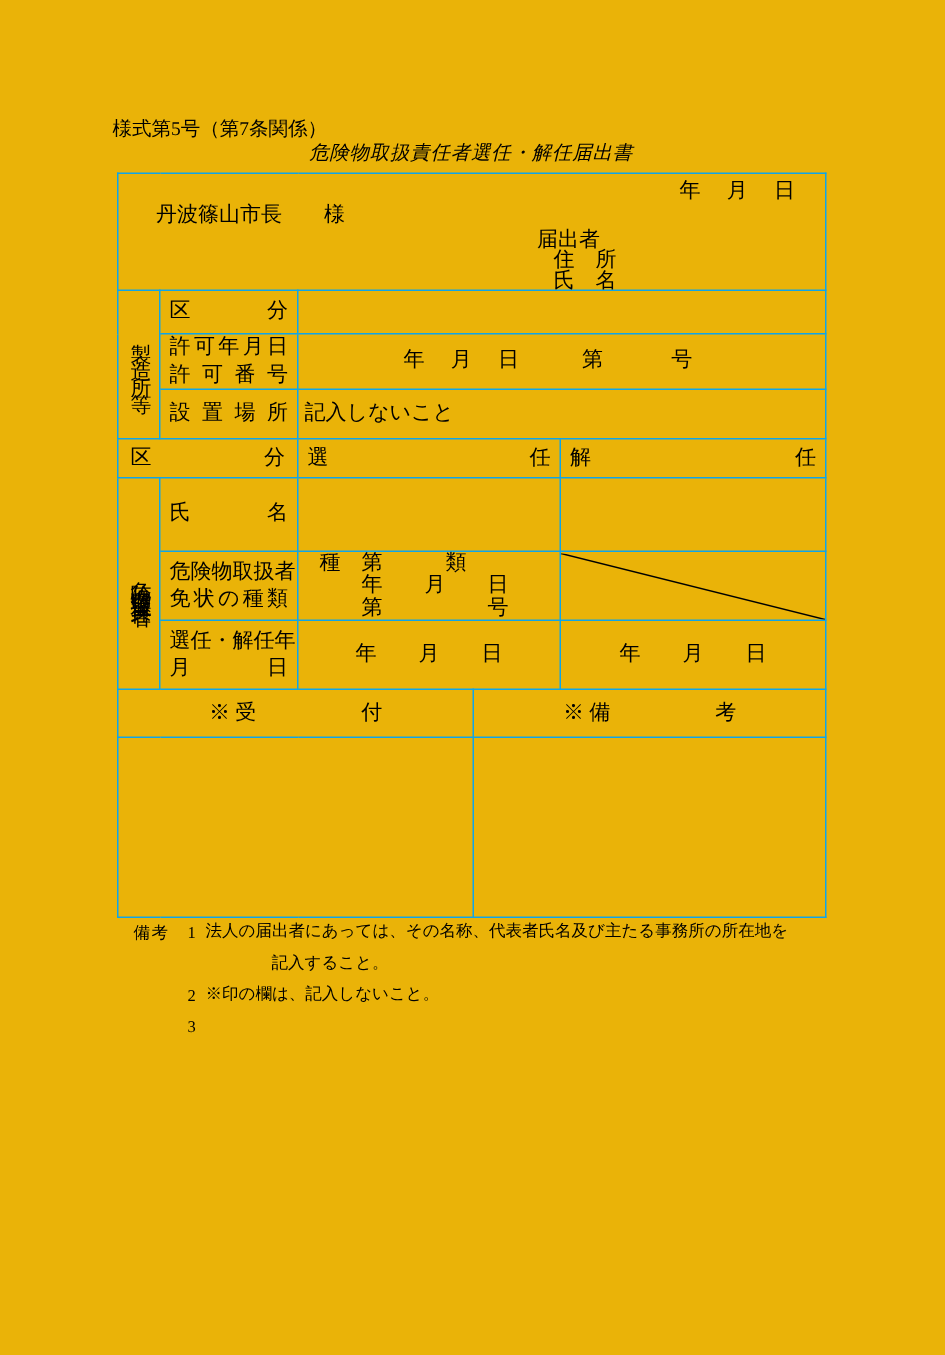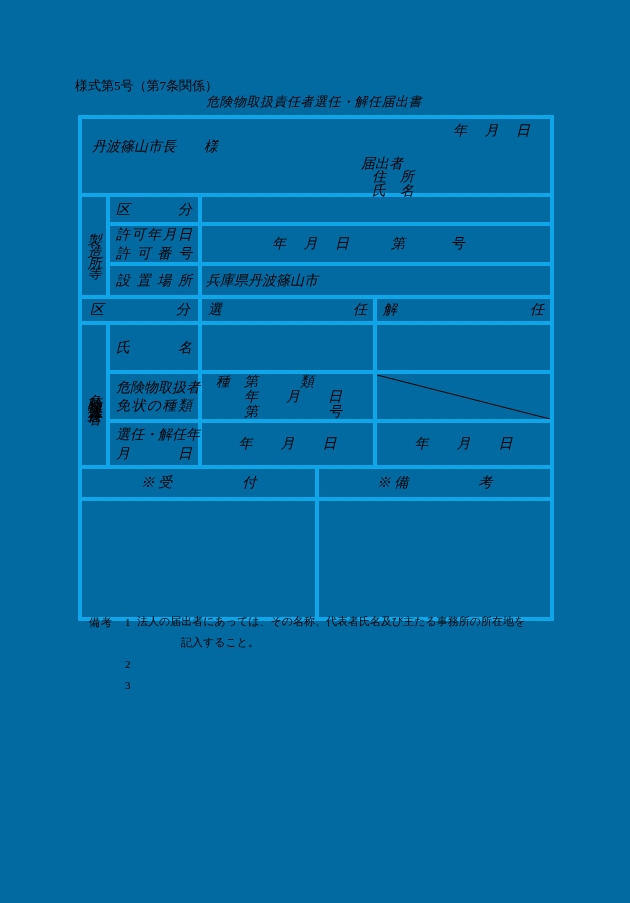--- a/index.html
+++ b/index.html
@@ -4,56 +4,56 @@
 <style>
   * { margin:0; padding:0; box-sizing:border-box; }
   html,body { background:#ffffff; }
   body {
     width:630px; height:903px;
     font-family:"Liberation Serif","DejaVu Serif",serif;
     color:#000;
   }
   .sheet {
     position:relative; width:630px; height:903px;
-    background:#0369a1; overflow:hidden;
+    background:#eab308; overflow:hidden;
   }
   .form-no { position:absolute; left:75px; top:77px; font-size:13px; }
   .doc-title {
     position:absolute; left:0; top:93px; width:628px;
     text-align:center; font-size:13px; letter-spacing:.5px;font-style:italic;
   }
 
   table.form {
     position:absolute; left:78px; top:115px; width:472px;
     border-collapse:collapse; table-layout:fixed;
   }
   table.form td {
-    border:4px solid #0ea5e9; padding:0;
-    font-size:14px; vertical-align:middle; line-height:1.25;font-style:italic;
+    border:1px solid #0ea5e9; padding:0;
+    font-size:14px; vertical-align:middle; line-height:1.25;
   }
   tr.r0 td { height:78px; }
   tr.r1 td { height:29px; }
   tr.r2 td { height:32px; }
   tr.r3 td { height:33px; }
   tr.r4 td { height:26px; }
   tr.r5 td { height:49px; }
   tr.r6 td { height:46px; }
   tr.r7 td { height:46px; }
   tr.r8 td { height:32px; }
   tr.r9 td { height:120px; }
 
   
   .j { display:flex; justify-content:space-between; align-items:center; }
   .lbl { padding:0 6px; }
   .stack { display:flex; flex-direction:column; justify-content:center; gap:1px; }
 
   td.hbox { position:relative; }
   .hbox .abs { position:absolute; white-space:pre; }
   .h-date    { right:20px; top:3px; }
-  .h-addr    { left:10px;  top:19px; }
+  .h-addr    { left:25px;  top:19px; }
   .h-notif   { left:279px; top:36px; }
   .h-adrl    { left:290px; top:49px; }
   .h-namel   { left:290px; top:63px; }
 
   td.side { text-align:center; }
   .vtext { display:inline-block; writing-mode:vertical-rl; text-orientation:upright; line-height:1; }
   .ls-wide { letter-spacing:11px; }
   .ls-tight { letter-spacing:2.5px; }
 
   .pv { padding-left:70px; white-space:pre; }
@@ -140,21 +140,21 @@
     <tr class="r3">
       <td>
         <div class="lbl j">
               <span>設</span>
               <span>置</span>
               <span>場</span>
               <span>所</span>
             </div>
       </td>
       <td colspan="3">
-        <div class="loc">兵庫県丹波篠山市</div>
+        <div class="loc">記入しないこと</div>
       </td>
     </tr>
 
     <tr class="r4">
       <td colspan="2">
         <div class="hdr-j j">
               <span>区</span>
               <span>分</span>
             </div>
       </td>
@@ -253,20 +253,23 @@
     <div class="note-items">
       <div class="note-item">
         <div class="note-no">1</div>
         <div class="note-lines">
           <div>法人の届出者にあっては、その名称、代表者氏名及び主たる事務所の所在地を</div>
           <div class="note-cont">記入すること。</div>
         </div>
       </div>
       <div class="note-item">
         <div class="note-no">2</div>
+        <div class="note-lines">
+          <div>※印の欄は、記入しないこと。</div>
+        </div>
       </div>
       <div class="note-item">
         <div class="note-no">3</div>
       </div>
     </div>
   </div>
 
 </div>
 
 </body></html>

